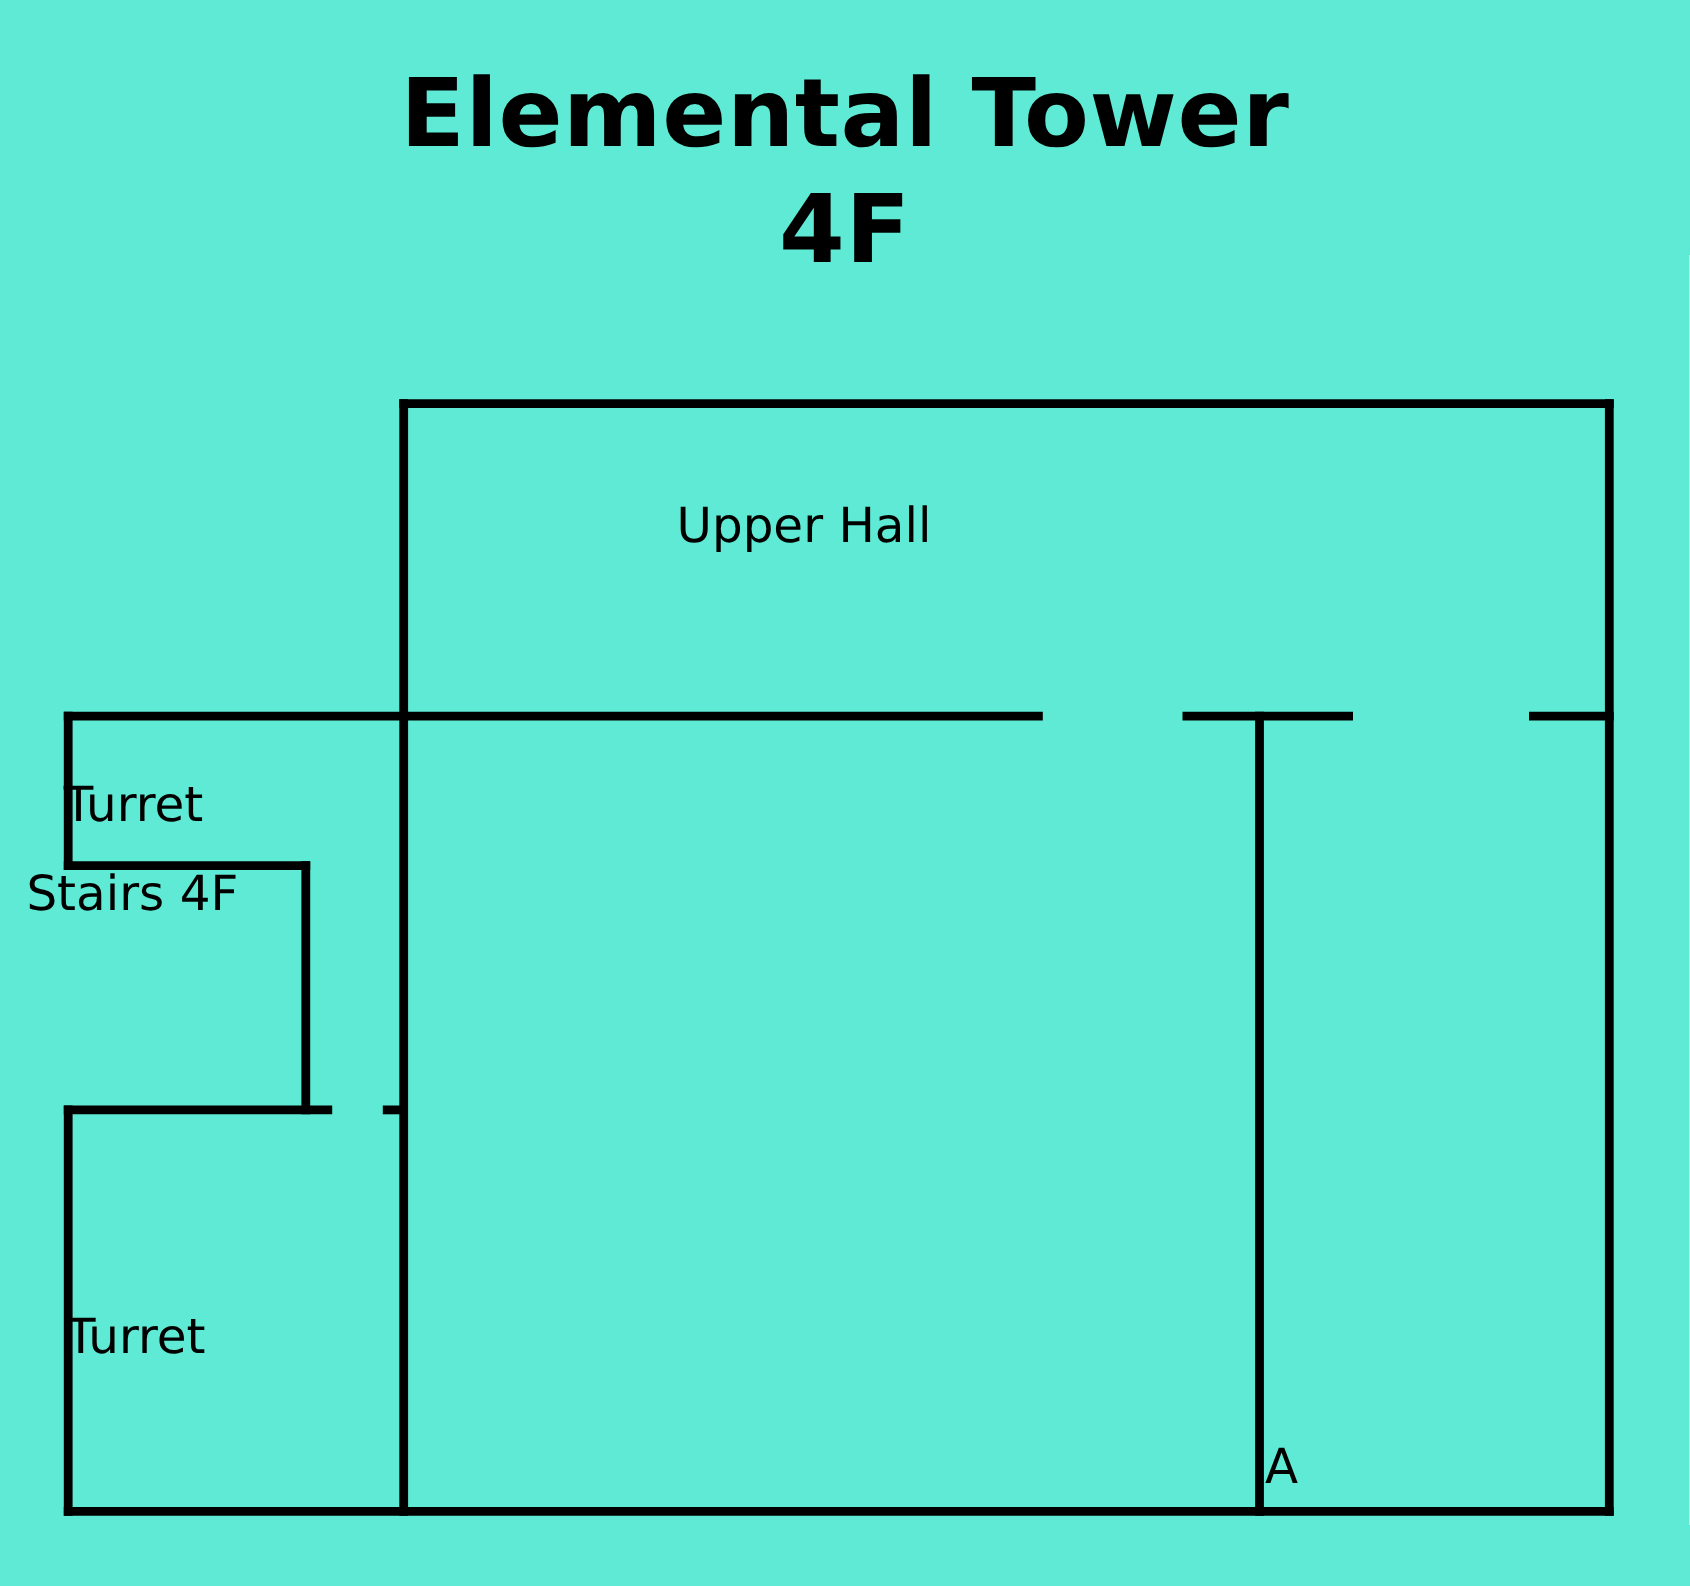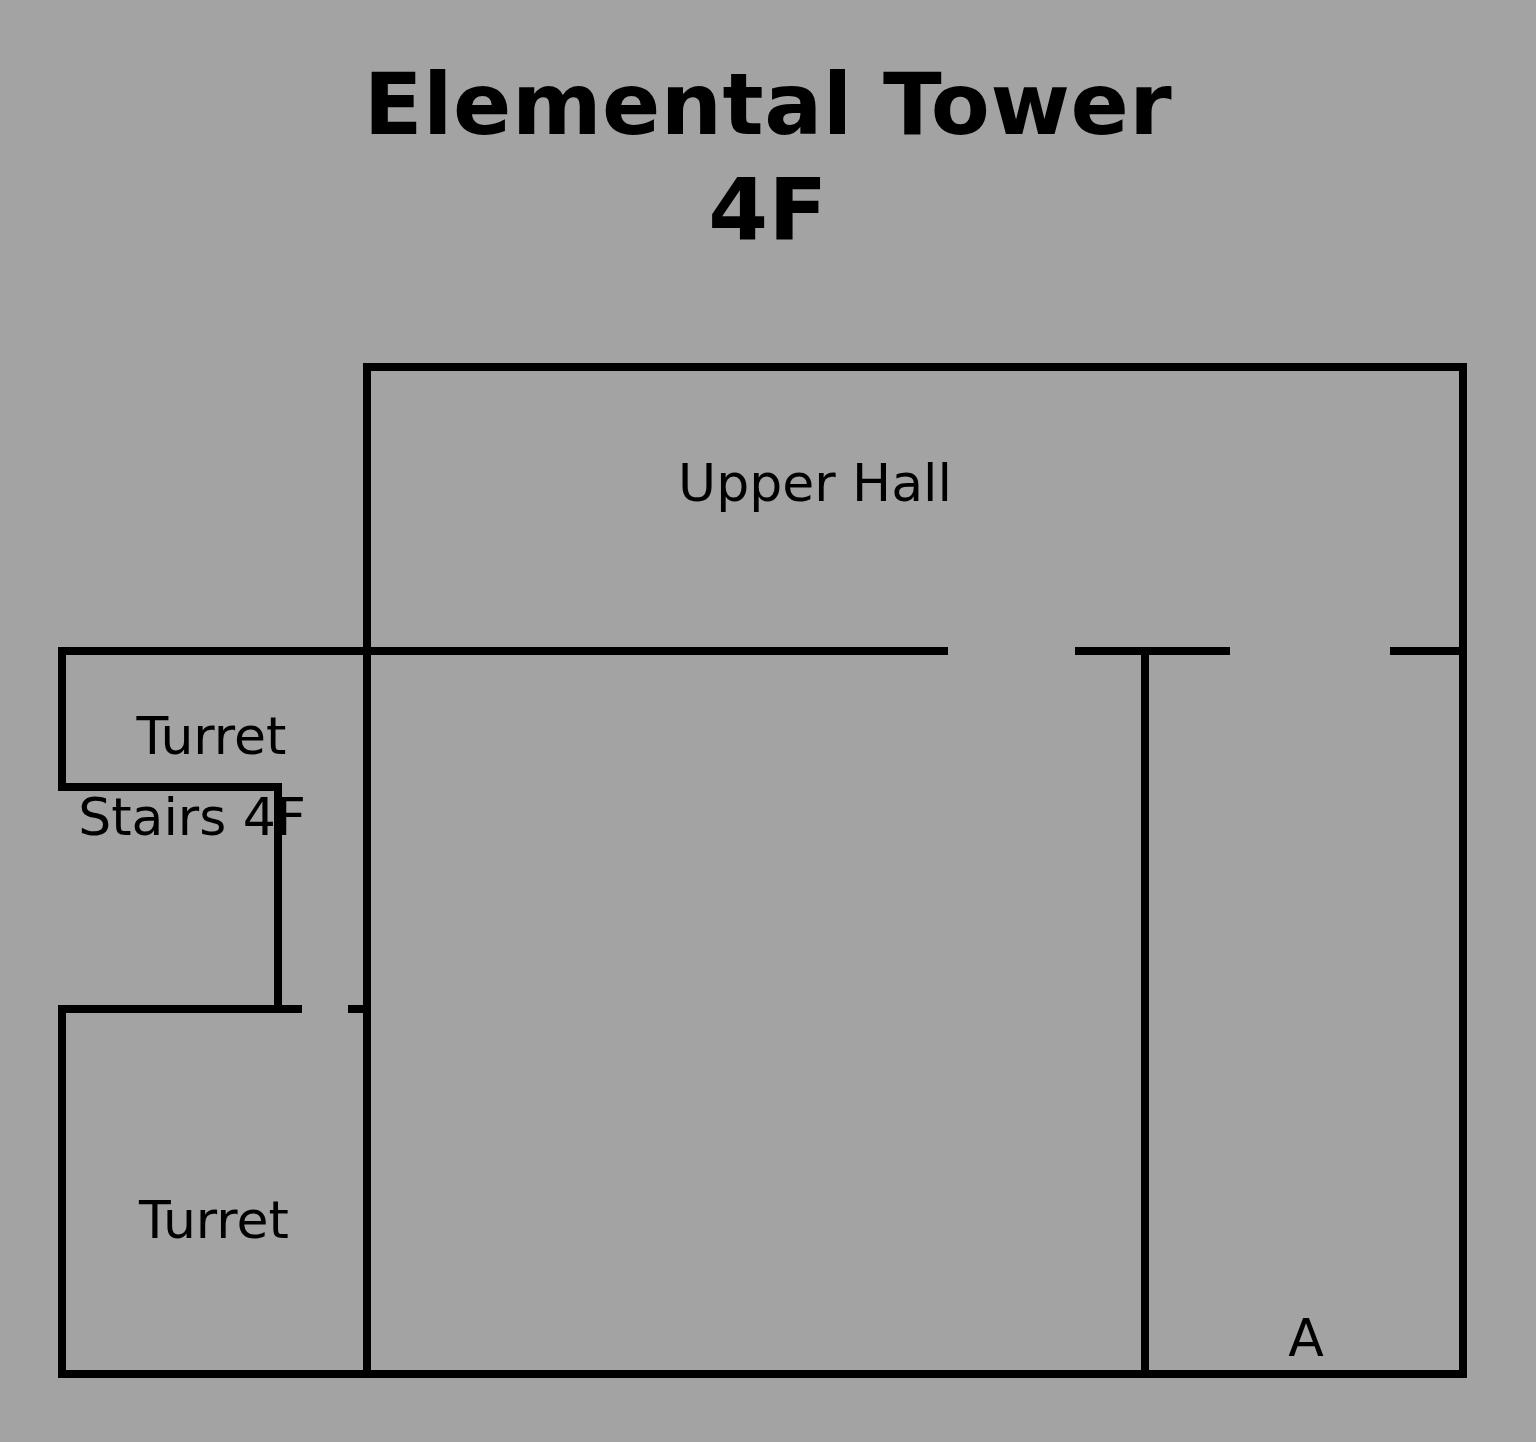--- a/index.html
+++ b/index.html
@@ -4,21 +4,21 @@
 <style>
   html, body {
     margin: 0;
     padding: 0;
     background: #ffffff;
   }
   #page {
     position: relative;
     width: 1536px;
     height: 1442px;
-    background: #a3a3a3;
+    background: #5eead4;
     overflow: hidden;
     font-family: "DejaVu Sans", "Liberation Sans", sans-serif;
   }
 
   
   #title-block {
     position: absolute;
     left: 0;
     top: 52px;
     width: 1536px;
@@ -42,31 +42,30 @@
     width: 1536px;
     height: 1442px;
   }
   #plan svg { display: block; }
 
   
   .room-label {
     position: absolute;
     color: #000000;
     font-family: "DejaVu Sans", "Liberation Sans", sans-serif;
-    font-size: 52px;
+    font-size: 44px;
     line-height: 1.08;
-    text-align: center;
     white-space: pre;
     pointer-events: none;
   }
   .room-label.wrap { white-space: normal; }
 
   #label-upper-hall   { left: 615px;  top: 455px;  width: 400px; }
   #label-turret-top   { left: 58px;   top: 708px;  width: 307px; }
-  #label-stairs4f     { left: 7px;   top: 789px;  width: 370px; }
+  #label-stairs4f     { left: 24px;   top: 789px;  width: 370px; }
   #label-wall-walk    { left: 595px;  top: 932px;  width: 400px; }
   #label-turret-bot   { left: 60px;   top: 1192px; width: 308px; }
   #label-upper-stairs { left: 1150px; top: 985px;  width: 312px; }
   #label-a            { left: 1150px; top: 1310px; width: 312px; }
 </style>
 </head>
 <body>
 
 <div id="page">
 

